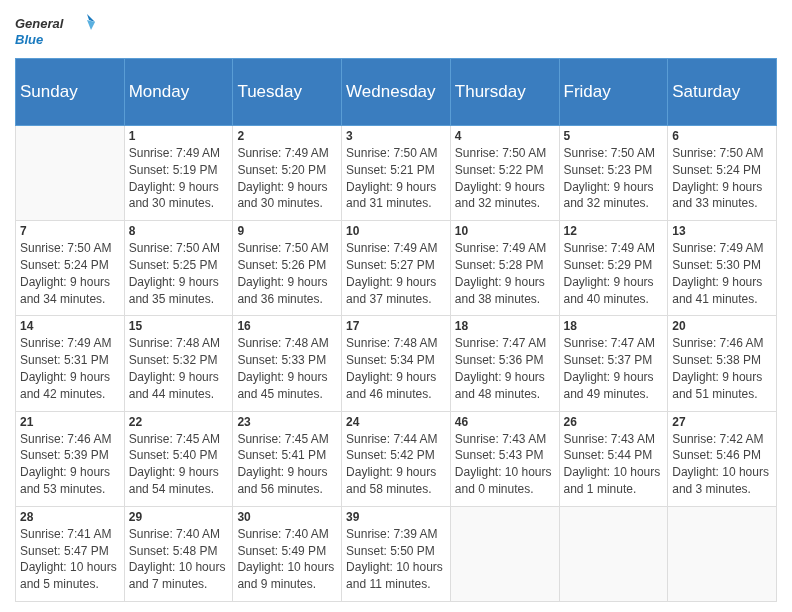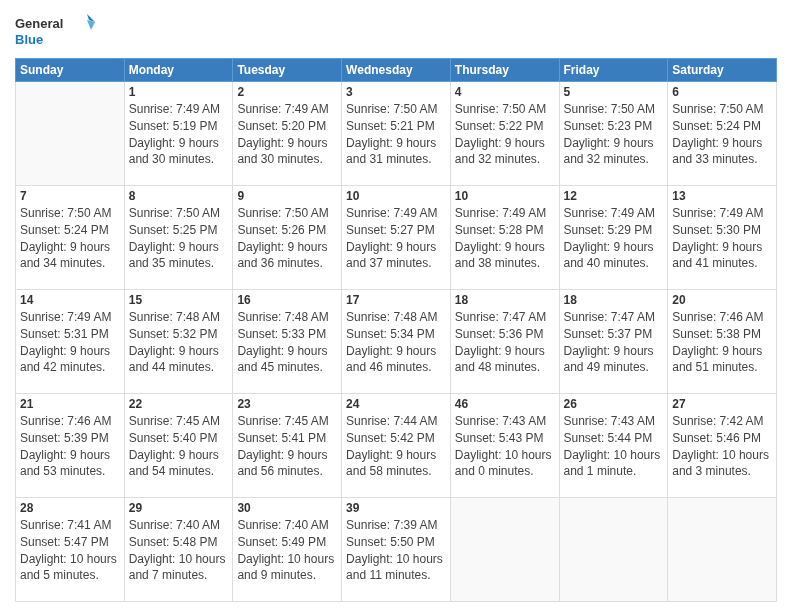--- a/index.html
+++ b/index.html
@@ -20,20 +20,21 @@
     .header {
       display: flex;
       justify-content: space-between;
       align-items: flex-start;
       margin-bottom: 8px;
     }
     .logo {
       display: flex;
       align-items: center;
       gap: 4px;
+      font-style: italic;
     }
     .title-section {
       text-align: right;
     }
     .month-title {
       font-size: 28px;
       font-weight: bold;
       color: #333;
     }
     .location {
@@ -43,23 +44,23 @@
     .calendar {
       flex: 1;
       border: 1px solid #ccc;
       border-collapse: collapse;
       width: 100%;
       table-layout: fixed;
     }
     .calendar th {
       background-color: #3a7dbf;
       color: #fff;
-      font-size: 12px;
-      font-weight: bold;
-      padding: 4px 4px;
+      font-size: 17px;
+      font-weight: normal;
+      padding: 23px 4px;
       text-align: left;
       border: 1px solid #5a9dd5;
     }
     .calendar td {
       border: 1px solid #ddd;
       vertical-align: top;
       padding: 3px 4px;
       font-size: 10px;
       color: #333;
       background: #fff;

